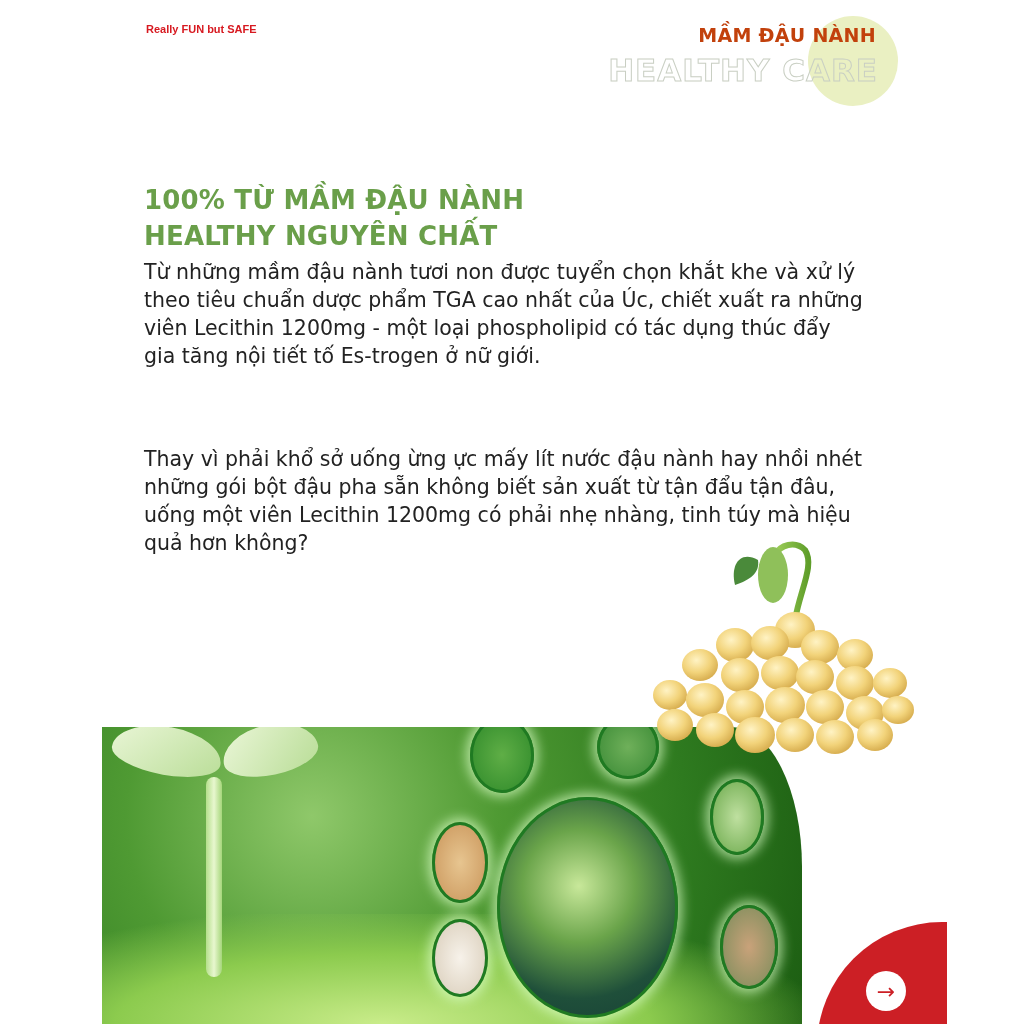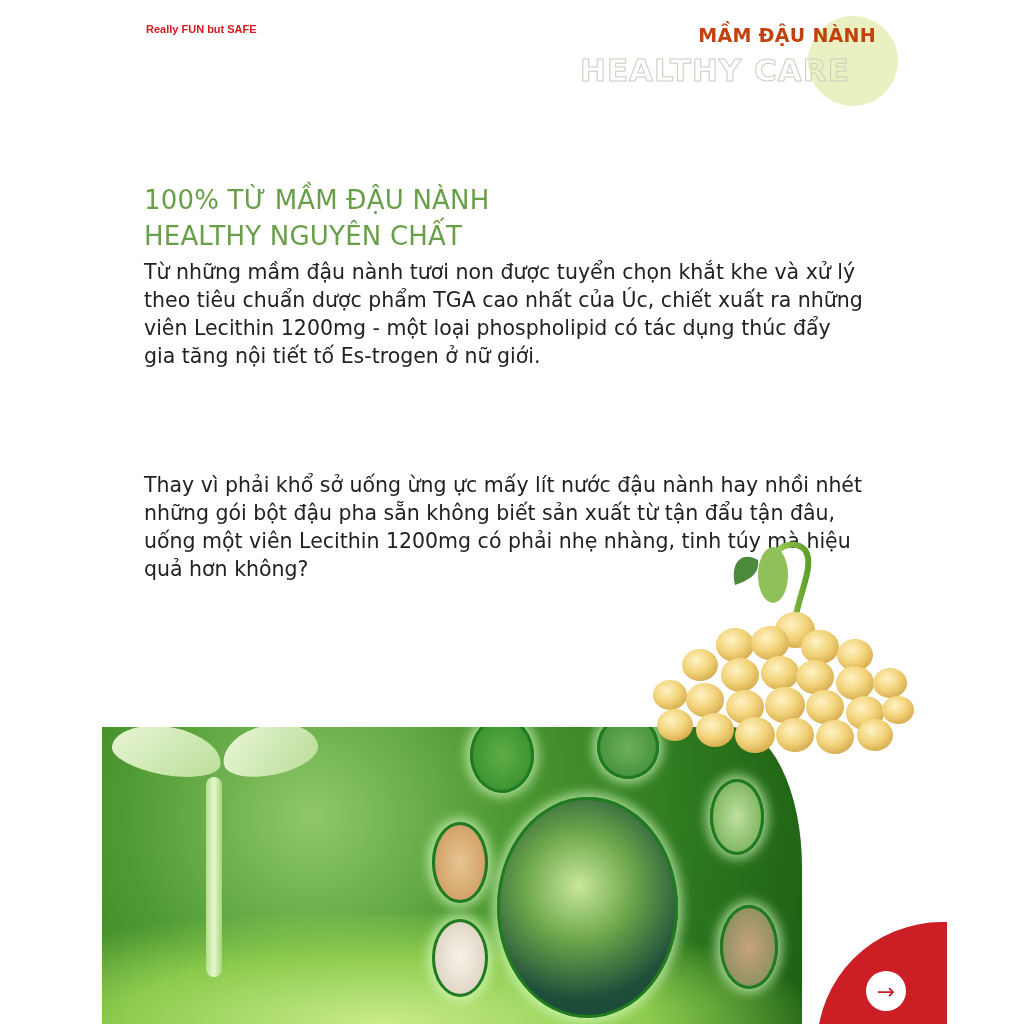--- a/index.html
+++ b/index.html
@@ -2,25 +2,25 @@
 <html><head>
 <meta charset="utf-8">
 <style>
   html,body{margin:0;padding:0;}
   body{width:1024px;height:1024px;background:#ffffff;position:relative;overflow:hidden;font-family:"DejaVu Sans",sans-serif;}
   .logo{position:absolute;left:135px;top:24px;width:130px;}
   .logo-word{font-family:"DejaVu Sans",sans-serif;font-weight:bold;font-size:36px;color:#d71920;letter-spacing:0px;line-height:38px;}
   .logo-tag{font-family:"Liberation Sans",sans-serif;font-weight:bold;font-size:11px;color:#d71920;margin-left:11px;margin-top:-1px;}
   .brand-circle{position:absolute;left:808px;top:16px;width:90px;height:90px;border-radius:50%;background:#eaf0c2;}
   .brand-title{position:absolute;left:600px;top:24px;width:276px;text-align:right;font-family:"DejaVu Sans",sans-serif;font-weight:bold;font-size:19px;color:#c2410c;letter-spacing:0.3px;}
-  .brand-sub{position:absolute;left:580px;top:52px;width:298px;font-family:"DejaVu Sans",sans-serif;font-weight:bold;font-size:31px;color:transparent;-webkit-text-stroke:1px #c9cfc3;letter-spacing:1px;}
-  .headline{position:absolute;left:144px;top:182px;font-family:"DejaVu Sans",sans-serif;font-weight:normal;font-size:26px;line-height:36px;color:#6a9f4a;letter-spacing:0.2px;}
+  .brand-sub{position:absolute;left:580px;top:52px;width:298px;text-align:right;font-family:"DejaVu Sans",sans-serif;font-weight:bold;font-size:31px;color:transparent;-webkit-text-stroke:1px #c9cfc3;letter-spacing:1px;}
+  .headline{position:absolute;left:144px;top:182px;font-family:"DejaVu Sans",sans-serif;font-weight:bold;font-size:26px;line-height:36px;color:#6a9f4a;letter-spacing:0.2px;}
   .para{position:absolute;left:144px;width:720px;font-family:"DejaVu Sans",sans-serif;font-size:20.5px;line-height:28px;color:#222222;}
   .p1{top:258px;}
-  .p2{top:471px;}
+  .p2{top:445px;}
   .soy{position:absolute;left:640px;top:535px;width:280px;height:225px;}
   .green-img{position:absolute;left:102px;top:727px;width:700px;height:297px;overflow:hidden;border-top-right-radius:70px 140px;
     background:radial-gradient(circle at 30% 30%, #8fc86a 0%, #4f9a33 35%, #2e7a1f 70%, #1c5d12 100%);}
   .green-img .ground{position:absolute;left:0;bottom:0;width:100%;height:110px;background:radial-gradient(ellipse at 40% 100%, #c9ec8a 0%, #8ccb4e 45%, rgba(120,190,60,0) 75%);}
   .sprout-stem{position:absolute;left:104px;top:50px;width:16px;height:200px;background:linear-gradient(90deg,#b5df8c,#e8f7cf,#a6d67b);border-radius:8px;}
   .leaf{position:absolute;background:linear-gradient(135deg,#eaf6d7,#b9dd97);border-radius:50% 50% 50% 50%/60% 60% 40% 40%;}
   .leaf.l{left:10px;top:0;width:110px;height:48px;transform:rotate(10deg);}
   .leaf.r{left:120px;top:-2px;width:96px;height:50px;transform:rotate(-12deg);}
   .bubble{position:absolute;border-radius:50%;border:3px solid #1f7a22;box-shadow:0 0 12px 4px rgba(220,255,200,0.7);}
   .b-big{left:395px;top:70px;width:175px;height:215px;background:radial-gradient(circle at 45% 40%, #c8e89a 0%, #6aa44a 35%, #1f4f3a 70%, #173f35 100%);}

